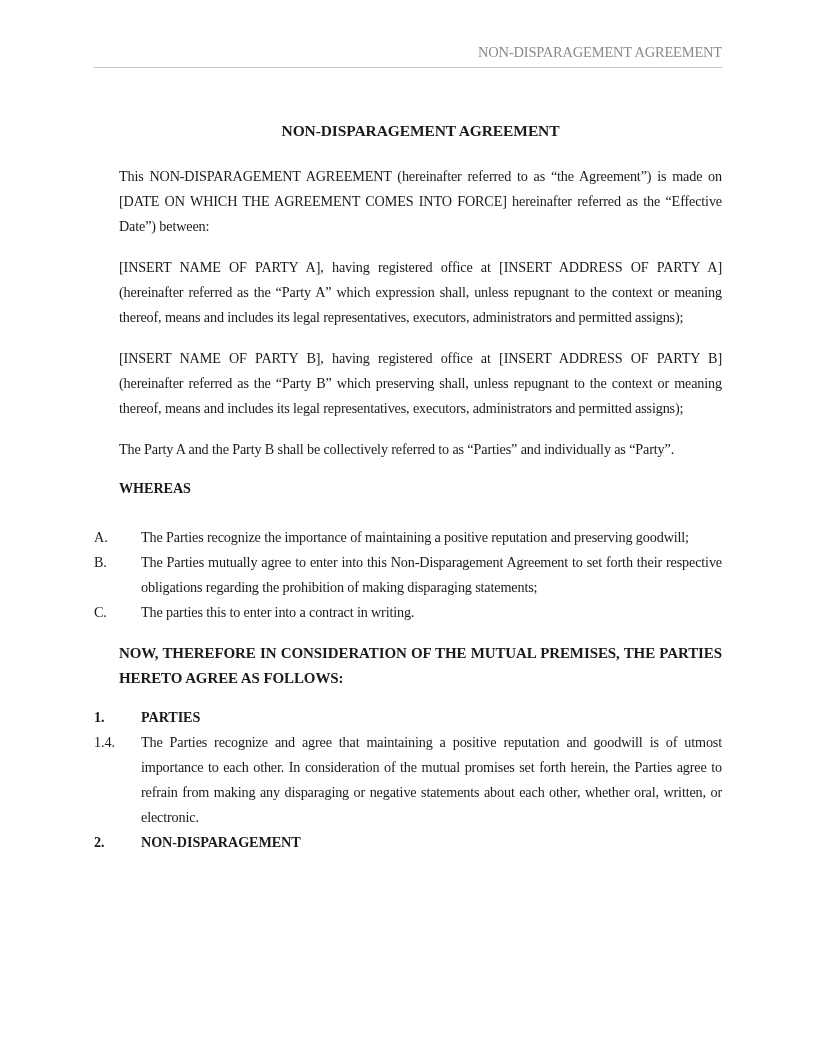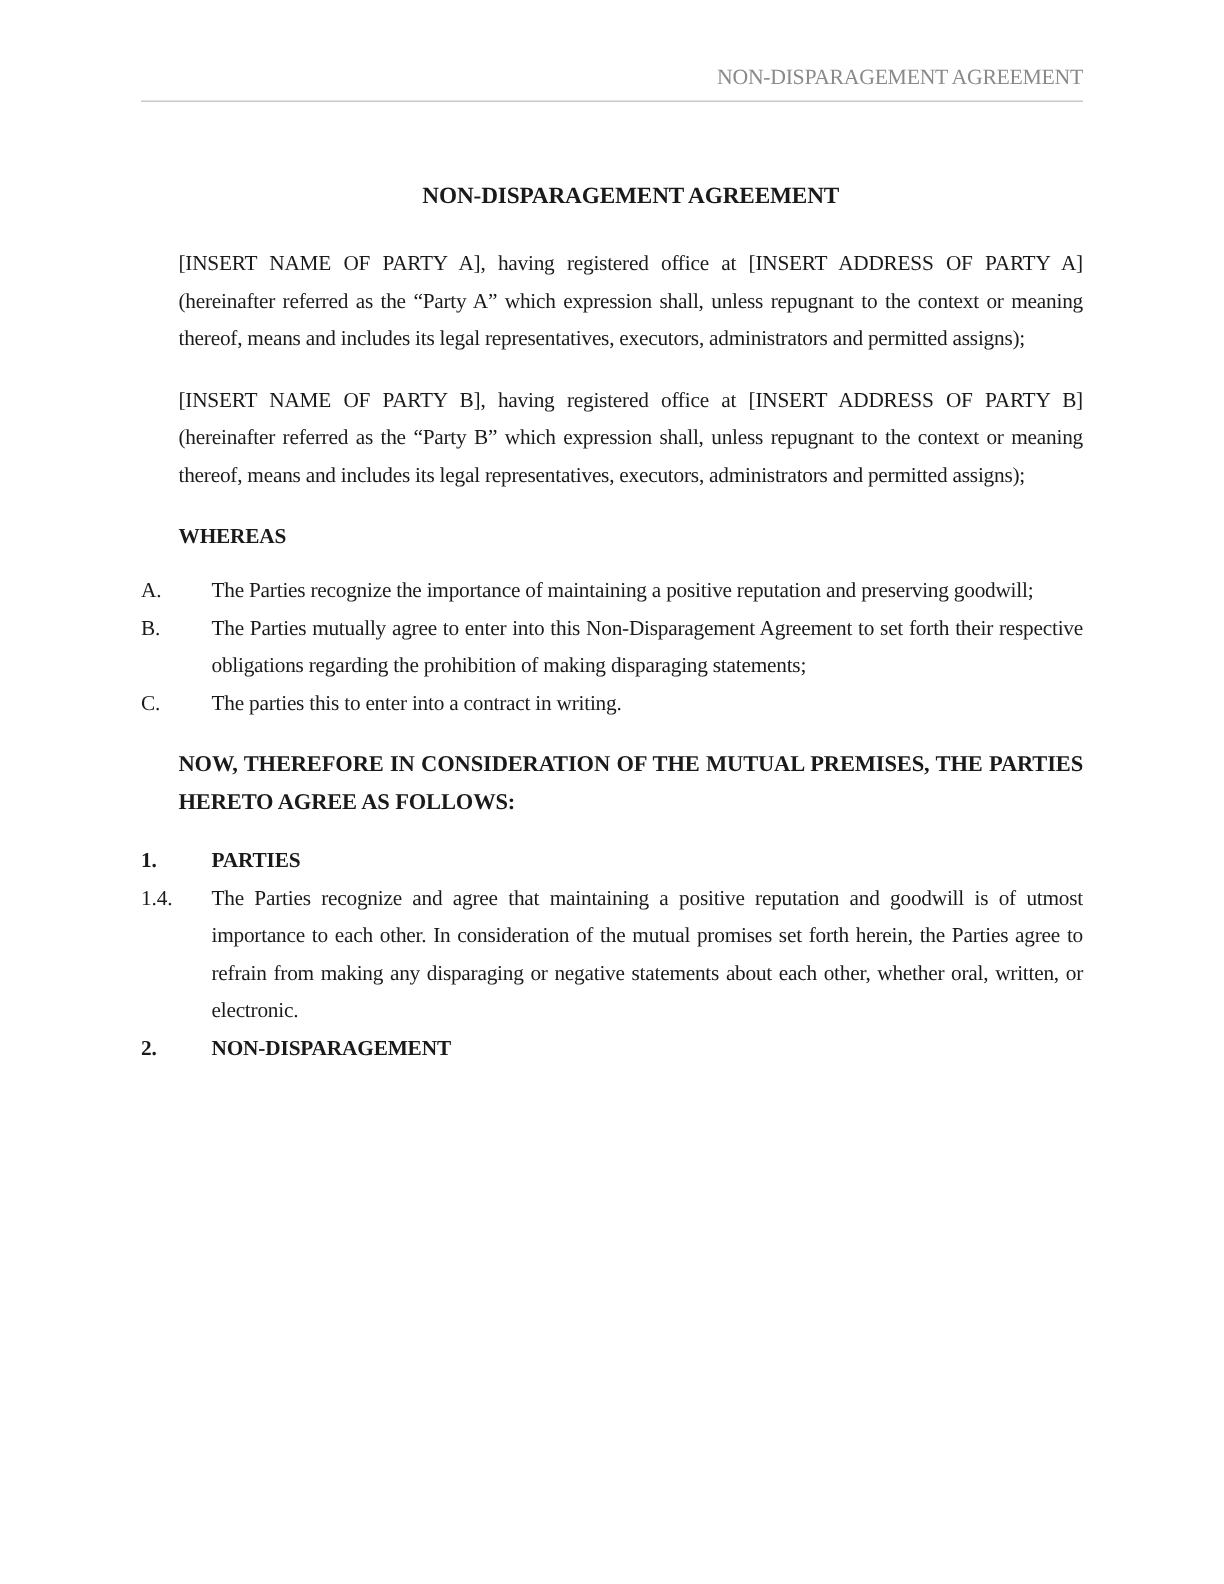--- a/index.html
+++ b/index.html
@@ -71,21 +71,21 @@
     font-weight: bold;
     text-align: justify;
     text-justify: inter-word;
     letter-spacing: -0.1px;
   }
 
   .whereas {
     font-weight: bold;
     font-size: 14.2px;
     line-height: 25px;
-    margin: 14px 0 11px 0;
+    margin: 14px 0 24px 0;
     letter-spacing: -0.1px;
   }
 
   
   .list-block {
     position: relative;
     left: -25px;
     width: 628px;
   }
   .list-row {
@@ -137,26 +137,28 @@
 <div class="page">
 
   <div class="page-header">
     <div class="page-header-title">NON-DISPARAGEMENT AGREEMENT</div>
   </div>
 
   <div class="content">
 
     <div class="doc-title">NON-DISPARAGEMENT AGREEMENT</div>
 
+    <p class="para gap">This NON-DISPARAGEMENT AGREEMENT (hereinafter referred to as “the Agreement”) is made on [DATE ON WHICH THE AGREEMENT COMES INTO FORCE] hereinafter referred as the “Effective Date”) between:</p>
 
     <p class="para gap">[INSERT NAME OF PARTY A], having registered office at [INSERT ADDRESS OF PARTY A] (hereinafter referred as the “Party A” which expression shall, unless repugnant to the context or meaning thereof, means and includes its legal representatives, executors, administrators and permitted assigns);</p>
 
 
-    <p class="para gap">[INSERT NAME OF PARTY B], having registered office at [INSERT ADDRESS OF PARTY B] (hereinafter referred as the “Party B” which expression shall, unless repugnant to the context or meaning thereof, means and includes its legal representatives, executors, administrators and permitted assigns);</p>
-
+    <p class="para gap">[INSERT NAME OF PARTY B], having registered office at [INSERT ADDRESS OF PARTY B] (hereinafter referred as the “Party B” which preserving shall, unless repugnant to the context or meaning thereof, means and includes its legal representatives, executors, administrators and permitted assigns);</p>
+
+    <p class="para tight">The Party A and the Party B shall be collectively referred to as “Parties” and individually as “Party”.</p>
 
     <div class="whereas">WHEREAS</div>
 
     <div class="list-block">
 
       <div class="list-row">
         <div class="list-marker">A.</div>
         <div class="list-text">The Parties recognize the importance of maintaining a positive reputation and preserving goodwill;</div>
       </div>
 

